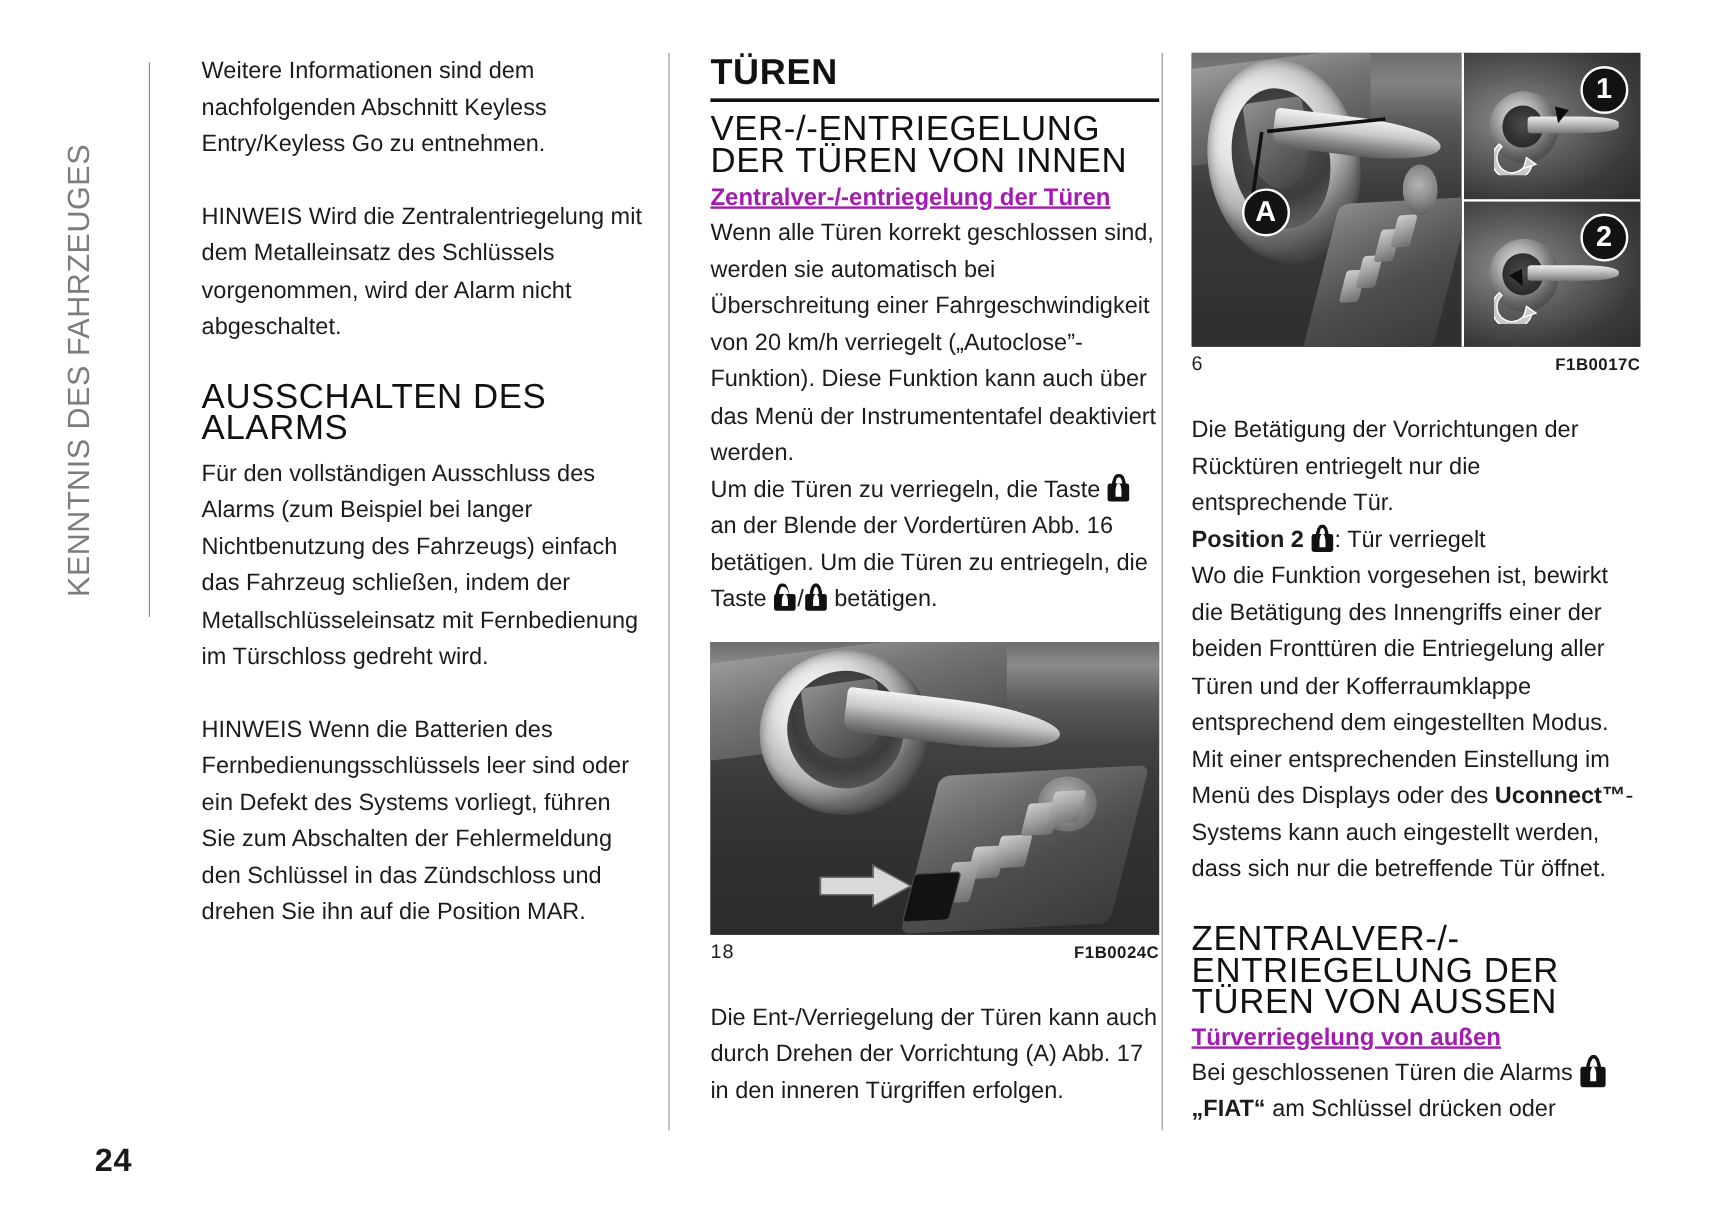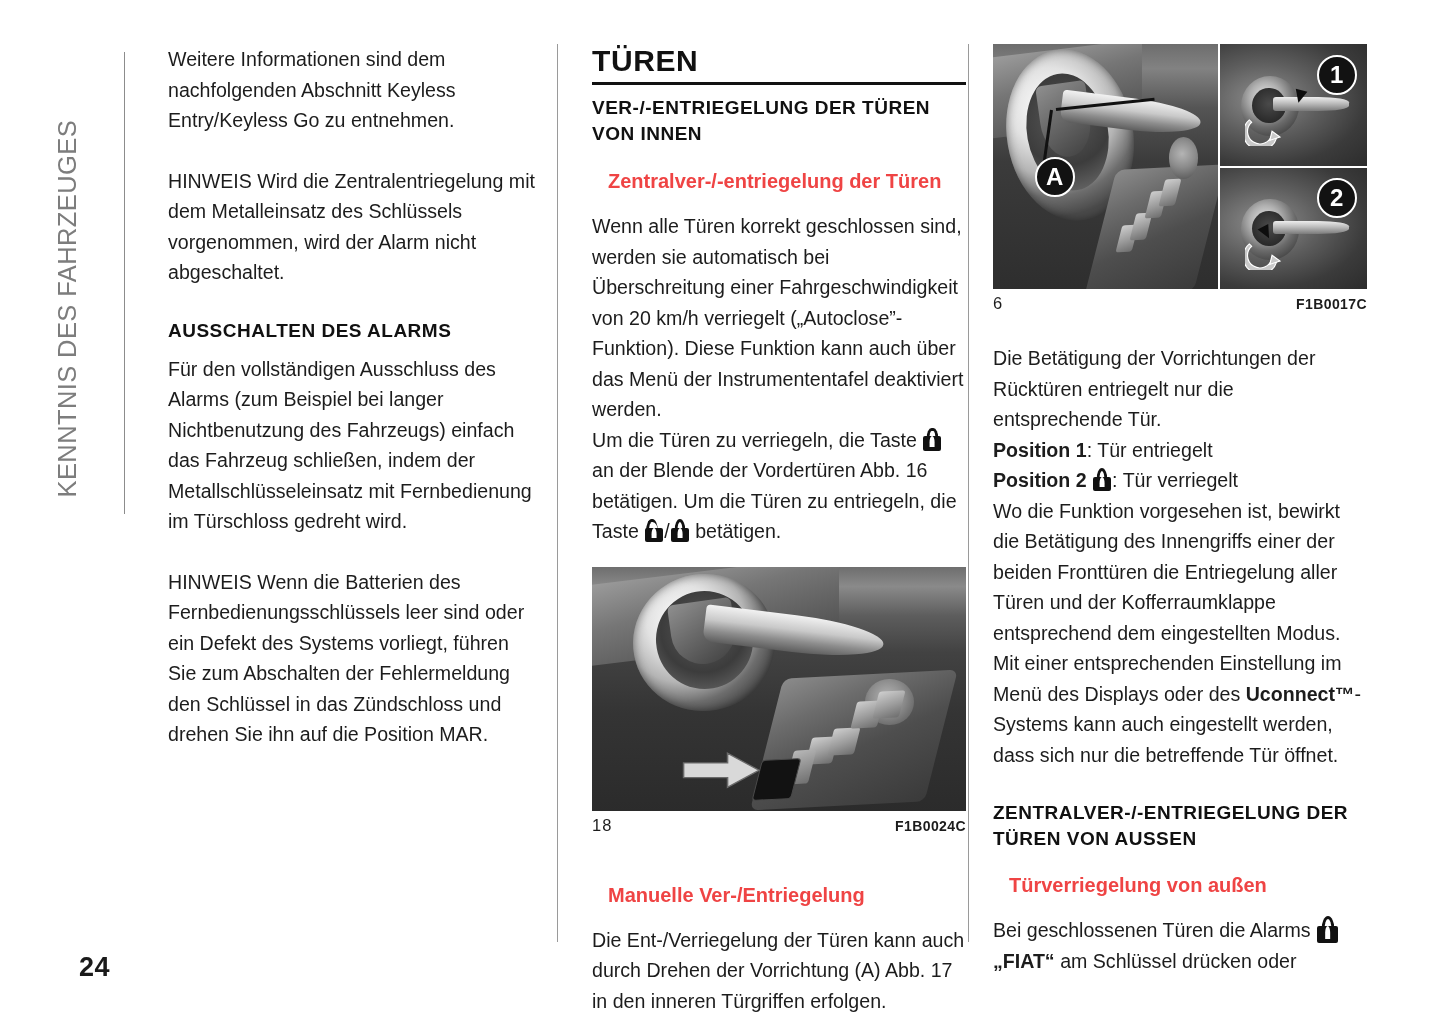--- a/index.html
+++ b/index.html
@@ -88,32 +88,33 @@
   }
   .head-rule {
     margin-top: 4px;
     height: 3px;
     background: #111111;
     width: 100%;
   }
 
   h2.sec-head {
     margin: 0;
-    font-size: 19px;
-    font-weight: 700;
+    font-size: 29px;
+    font-weight: 400;
     letter-spacing: 0.5px;
     line-height: 26px;
     color: #111111;
   }
   h3.sub-head {
-    margin: 16px;
+    margin: 0;
     font-size: 20px;
     font-weight: 700;
     line-height: 28px;
-    color: #ef4444;
+    color: #a21caf;
+    text-decoration: underline;
   }
   .bold-inline { font-weight: 700; }
 
   
   .lock-ico {
     display: inline-block;
     vertical-align: -4px;
     width: 18px;
     height: 23px;
     position: relative;
@@ -520,21 +521,20 @@
       </div>
     </div>
     <div class="fig-caption-row">
       <span class="fig-num">18</span>
       <span class="fig-code">F1B0024C</span>
     </div>
   </div>
 
   <div class="gap-lg"></div>
 
-  <h3 class="sub-head">Manuelle Ver-/Entriegelung</h3>
   <p class="body">Die Ent-/Verriegelung der Türen kann auch durch Drehen der Vorrichtung (A) Abb. 17 in den inneren Türgriffen erfolgen.</p>
 </div>
 
 <div class="column" id="col-right">
 
   <div class="figure">
     <div class="fig-frame" id="fig17-frame">
       <div class="f17-left">
         <div class="door-sweep"></div>
         <div class="handle-ring-outer" style="left:6%;top:2%;width:56%;height:70%;"></div>
@@ -583,23 +583,20 @@
     <div class="fig-caption-row">
       <span class="fig-num">6</span>
       <span class="fig-code">F1B0017C</span>
     </div>
   </div>
 
   <div class="gap-lg"></div>
 
   <p class="body">Die Betätigung der Vorrichtungen der Rücktüren entriegelt nur die entsprechende Tür.</p>
 
-  <div class="body">
-    <span class="bold-inline">Position 1</span><span>: Tür entriegelt</span>
-  </div>
 
   <div class="body">
     <span class="bold-inline">Position 2</span>
     <span class="lock-ico">
       <span class="lock-shackle"></span><span class="lock-body"></span><span class="lock-key"></span>
     </span><span>: Tür verriegelt</span>
   </div>
 
   <div class="body">
     <span>Wo die Funktion vorgesehen ist, bewirkt die Betätigung des Innengriffs einer der beiden Fronttüren die Entriegelung aller Türen und der Kofferraumklappe entsprechend dem eingestellten Modus. Mit einer entsprechenden Einstellung im Menü des Displays oder des</span>

